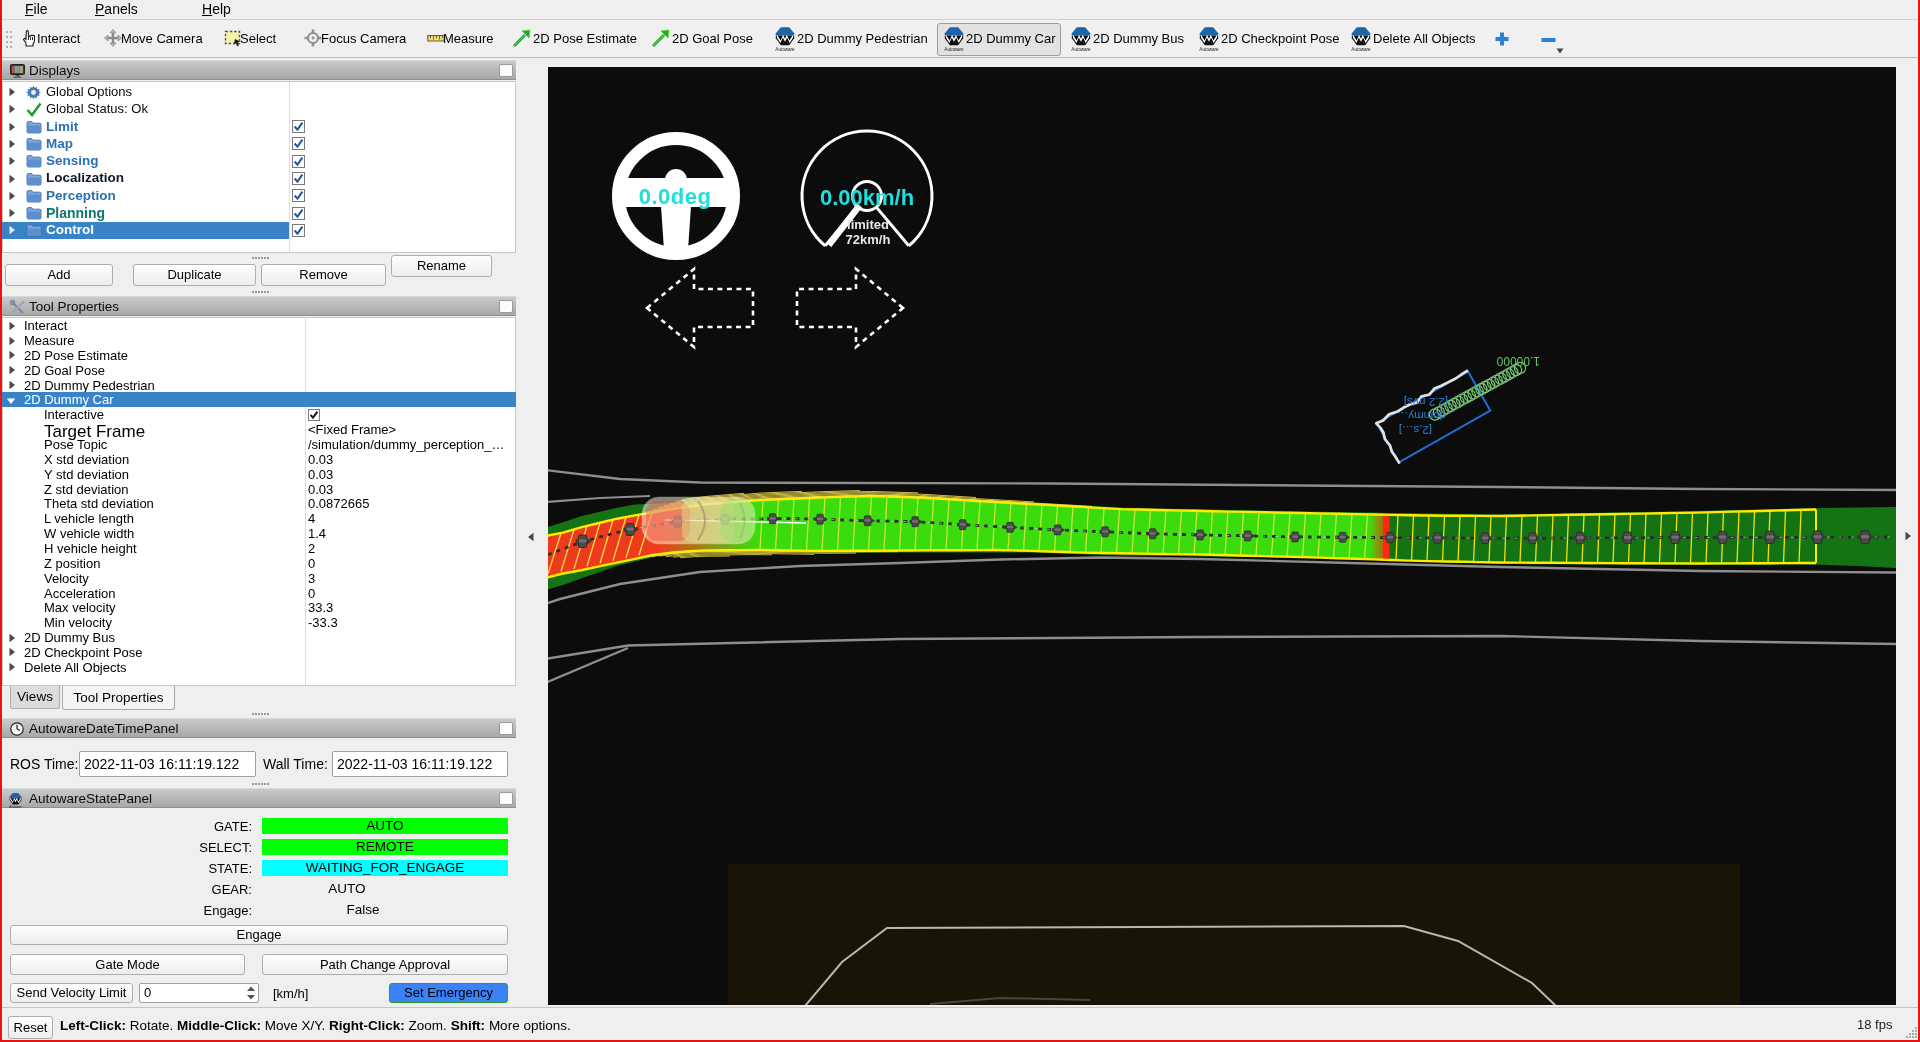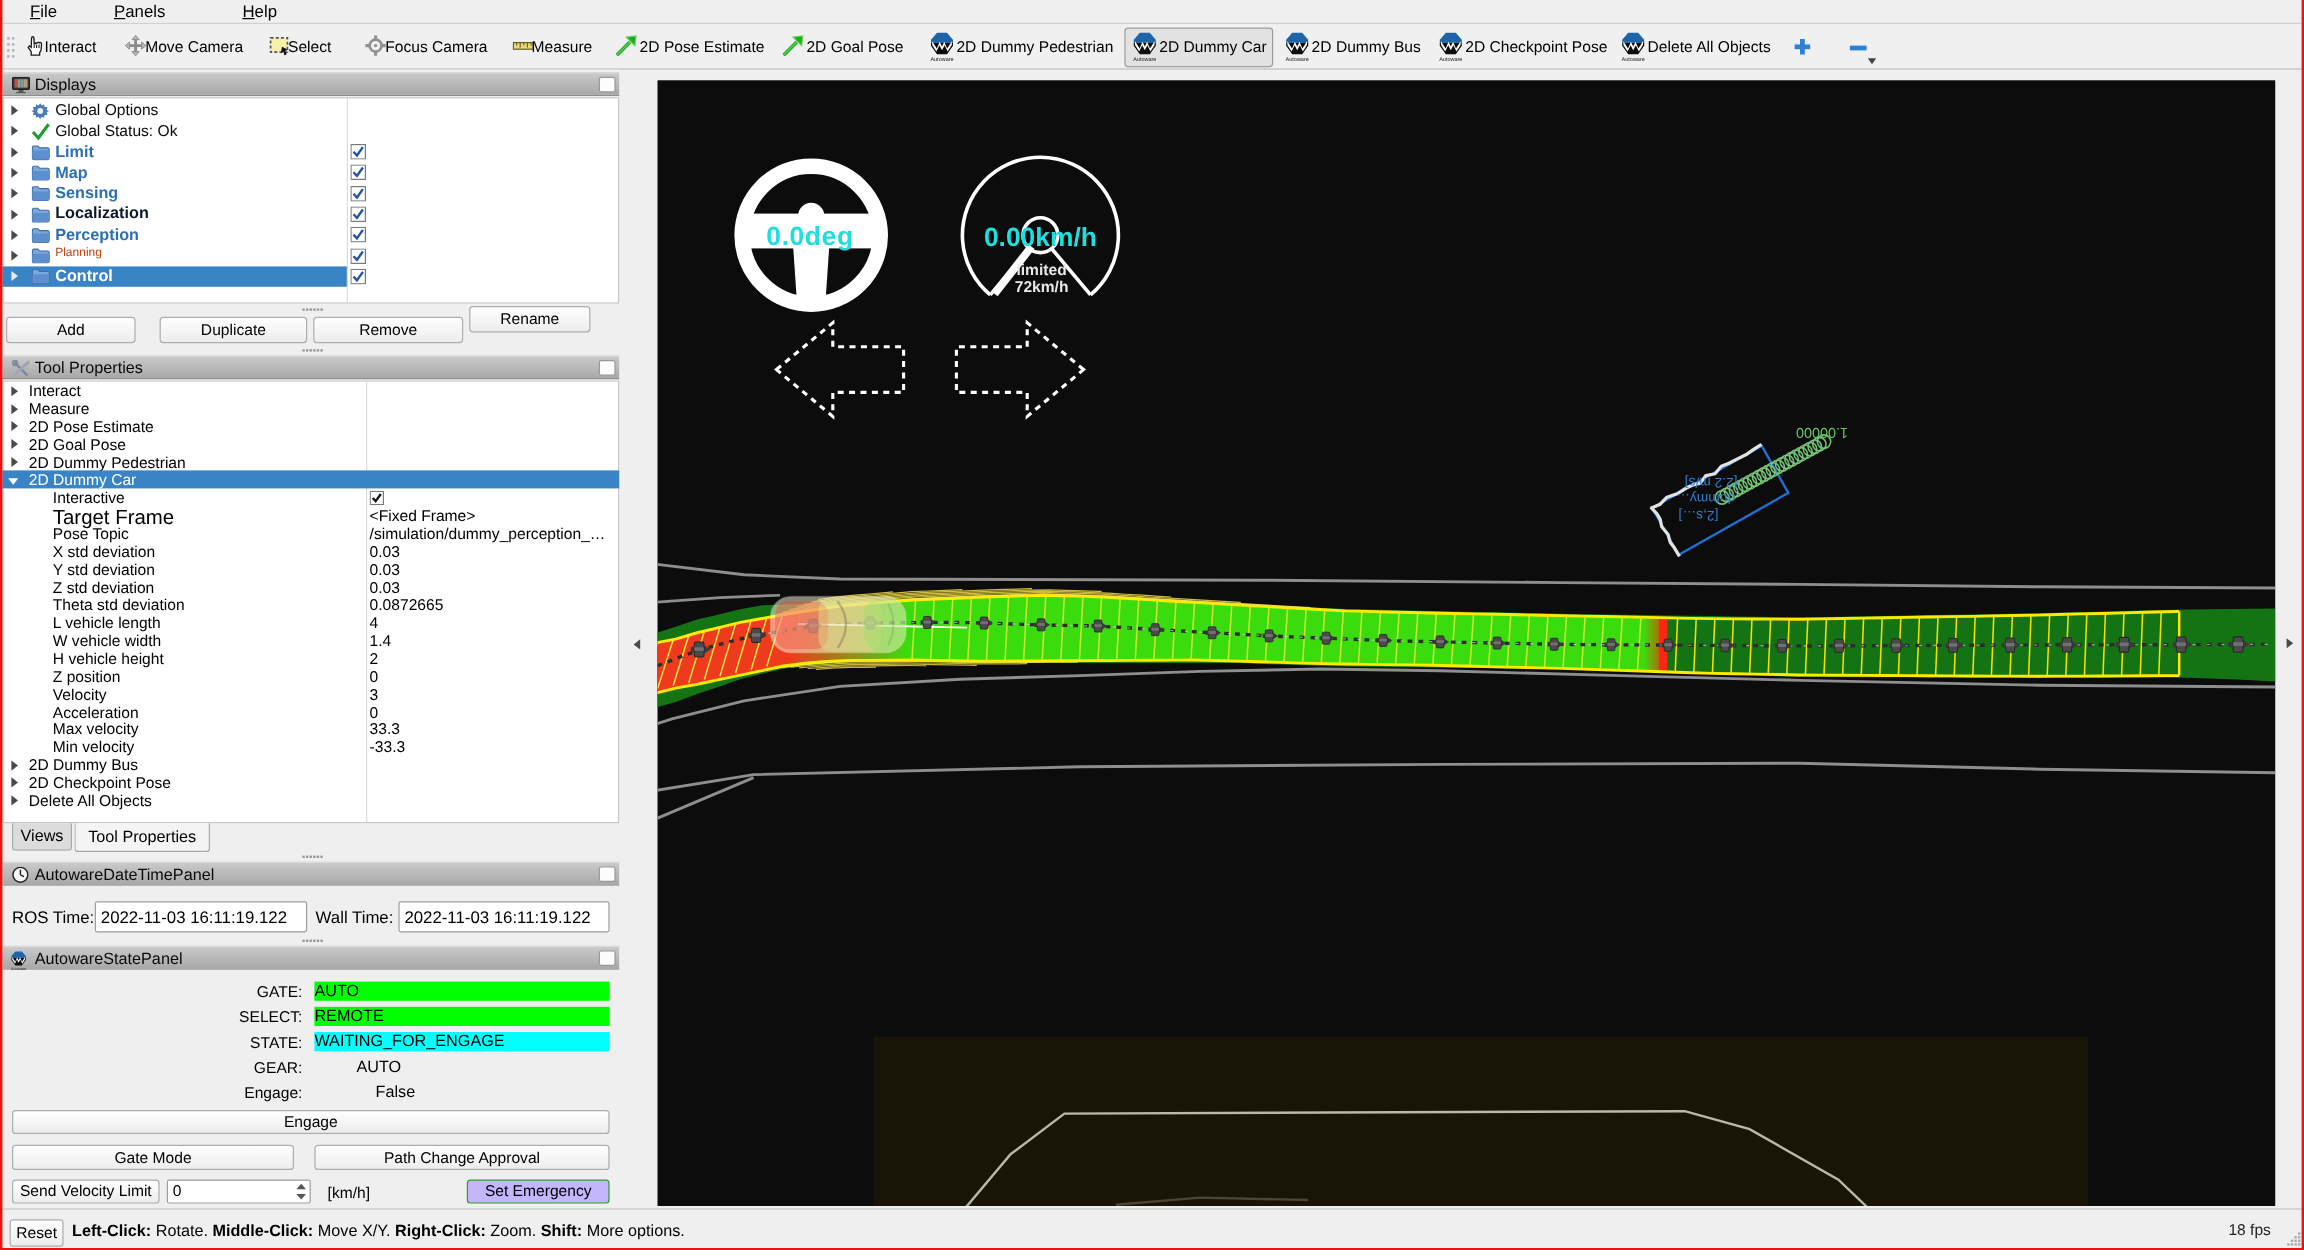--- a/index.html
+++ b/index.html
@@ -2,21 +2,21 @@
 <html><head><meta charset="utf-8"><style>
 * { margin:0; padding:0; box-sizing:border-box; }
 html,body { width:1920px; height:1042px; overflow:hidden; }
 body { font-family:"Liberation Sans", sans-serif; font-size:13px; background:#efefef; position:relative; color:#000; }
 .abs { position:absolute; }
 .hdr { position:absolute; left:2px; width:514px; height:20px; background:linear-gradient(#cacaca,#a8a8a8); border-top:1px solid #d8d8d8; border-bottom:1px solid #8e8e8e; }
 .hdr .t { position:absolute; left:27px; top:2px; font-size:13.5px; color:#0a0a0a; }
 .hbox { position:absolute; left:497px; top:3px; width:14px; height:13px; background:#fcfcfc; border:1px solid #9a9a9a; border-radius:2px; }
 .btn { position:absolute; background:linear-gradient(#fefefe,#ededed); border:1px solid #aeaeae; border-radius:3px; font-size:13px; text-align:center; color:#000; }
 .field { position:absolute; background:#fff; border:1px solid #9f9f9f; border-radius:2px; font-size:13px; padding-left:4px; }
-.gbar { position:absolute; left:262px; width:246px; height:16px; font-size:13.5px; line-height:16px; }
+.gbar { position:absolute; left:262px; width:246px; height:16px; text-align:center; font-size:13.5px; line-height:16px; }
 .glab { position:absolute; width:250px; text-align:right; font-size:13px; }
 </style></head><body>
 <div class="abs" style="left:0;top:0;width:2px;height:1042px;background:#ec1212;z-index:50"></div>
 <div class="abs" style="left:1918px;top:0;width:2px;height:1042px;background:#ec1212;z-index:50"></div>
 <div class="abs" style="left:0;top:1040px;width:1920px;height:2px;background:#ec1212;z-index:50"></div>
 <div class="abs" style="left:0;top:0;width:1920px;height:20px;background:#efefef;border-bottom:1px solid #d0d0d0">
     <span class="abs" style="left:25px;top:1px;font-size:14px"><u>F</u>ile</span>
     <span class="abs" style="left:95px;top:1px;font-size:14px"><u>P</u>anels</span>
     <span class="abs" style="left:202px;top:1px;font-size:14px"><u>H</u>elp</span>
   </div>
@@ -204,21 +204,21 @@
     <rect x="0.5" y="0.5" width="12" height="12" fill="#ffffff" stroke="#7a7a7a"></rect>
     <path d="M2.6,6.5 L5.46,9.6 L10.4,2.6" fill="none" stroke="#2155a4" stroke-width="2"></path>
   </svg>
 <svg style="position:absolute;left:8px;top:208.10000000000002px" width="8" height="10" viewBox="0 0 8 10">
     <path d="M1.5,0.8 L7,5 L1.5,9.2 Z" fill="#4a4a4a"></path>
   </svg>
 <svg style="position:absolute;left:26px;top:206.10000000000002px" width="16" height="14" viewBox="0 0 16 14">
     <path d="M1,3 Q1,1.6 2.2,1.6 L5.5,1.6 L7,3.2 L13.8,3.2 Q15,3.2 15,4.5 L15,11.5 Q15,13 13.8,13 L2.2,13 Q1,13 1,11.5 Z" fill="#7aa7dc" stroke="#3f6ea8" stroke-width="0.9"></path>
     <path d="M1,5.5 L15,5.5 L15,11.5 Q15,13 13.8,13 L2.2,13 Q1,13 1,11.5 Z" fill="#5d8fce"></path>
   </svg>
-<span class="abs" style="left:46px;top:205px;font-weight:normal;color:#c2410c;font-size:10px">Planning</span>
+<span class="abs" style="left:46px;top:205px;font-weight:bold;color:#0f766e;font-size:14px">Planning</span>
 <svg style="position:absolute;left:292px;top:206.60000000000002px" width="13" height="13" viewBox="0 0 13 13">
     <rect x="0.5" y="0.5" width="12" height="12" fill="#ffffff" stroke="#7a7a7a"></rect>
     <path d="M2.6,6.5 L5.46,9.6 L10.4,2.6" fill="none" stroke="#2155a4" stroke-width="2"></path>
   </svg>
 <div class="abs" style="left:2px;top:222px;width:287px;height:17px;background:#3984c6"></div>
 <svg style="position:absolute;left:8px;top:225.4px" width="8" height="10" viewBox="0 0 8 10">
     <path d="M1.5,0.8 L7,5 L1.5,9.2 Z" fill="#e8e8e8"></path>
   </svg>
 <svg style="position:absolute;left:26px;top:223.4px" width="16" height="14" viewBox="0 0 16 14">
     <path d="M1,3 Q1,1.6 2.2,1.6 L5.5,1.6 L7,3.2 L13.8,3.2 Q15,3.2 15,4.5 L15,11.5 Q15,13 13.8,13 L2.2,13 Q1,13 1,11.5 Z" fill="#7aa7dc" stroke="#3f6ea8" stroke-width="0.9"></path>
@@ -376,21 +376,21 @@
 <div class="btn" style="left:10px;top:925px;width:498px;height:20px;line-height:18px">Engage</div>
 <div class="btn" style="left:10px;top:954px;width:235px;height:21px;line-height:19px">Gate Mode</div>
 <div class="btn" style="left:262px;top:954px;width:246px;height:21px;line-height:19px">Path Change Approval</div>
 <div class="btn" style="left:10px;top:983px;width:123px;height:20px;line-height:18px">Send Velocity Limit</div>
 <div class="field" style="left:139px;top:983px;width:120px;height:20px;line-height:18px">0</div>
 <svg class="abs" style="left:245px;top:984px" width="12" height="18" viewBox="0 0 12 18">
     <path d="M2,7 L6,2.5 L10,7 Z" fill="#555"></path>
     <path d="M2,11 L10,11 L6,15.5 Z" fill="#555"></path>
   </svg>
 <span class="abs" style="left:273px;top:986px;font-size:13px">[km/h]</span>
-<div class="btn" style="left:389px;top:983px;width:119px;height:20px;line-height:18px;background:#c4b5fd;border-color:#2b9e2b">Set Emergency</div>
+<div class="btn" style="left:389px;top:983px;width:119px;height:20px;line-height:18px;background:#3b82f6;border-color:#2b9e2b">Set Emergency</div>
 <div class="abs" style="left:548px;top:67px;width:1348px;height:938px;background:#0c0c0c">
     <svg width="1348" height="938" viewBox="0 0 1348 938" style="position:absolute;left:0;top:0">
       <rect x="0" y="0" width="1348" height="938" fill="#0c0c0c"></rect>
       <rect x="180" y="797" width="1012" height="141" fill="#181507"></rect>
       <path d="M257,939 L294,895 L339,861 L856,859 L910,874 L984,916 L1008,939" fill="none" stroke="#b9b9a9" stroke-width="2"></path>
       <path d="M382,937 L452,931 L542,933" fill="none" stroke="#4a4636" stroke-width="2"></path>
       <path d="M-3,403 L72,412 L152,415.5 L502,416.5 L752,418.5 L952,420 L1152,422 L1348,423" fill="none" stroke="#8e8e8e" stroke-width="2.4"></path>
       <path d="M-3,435 L52,431 L102,429" fill="none" stroke="#8e8e8e" stroke-width="2.2"></path>
       <path d="M-3,537 L12,532 L72,517 L152,505 L252,499 L352,496 L452,492.5 L552,490.5 L652,492 L802,496 L952,500 L1152,504 L1348,505.5" fill="none" stroke="#8e8e8e" stroke-width="2.4"></path>
       <path d="M-3,592 L80,578.5 L352,572 L652,570 L952,569 L1152,574 L1348,577" fill="none" stroke="#8e8e8e" stroke-width="2.4"></path>

